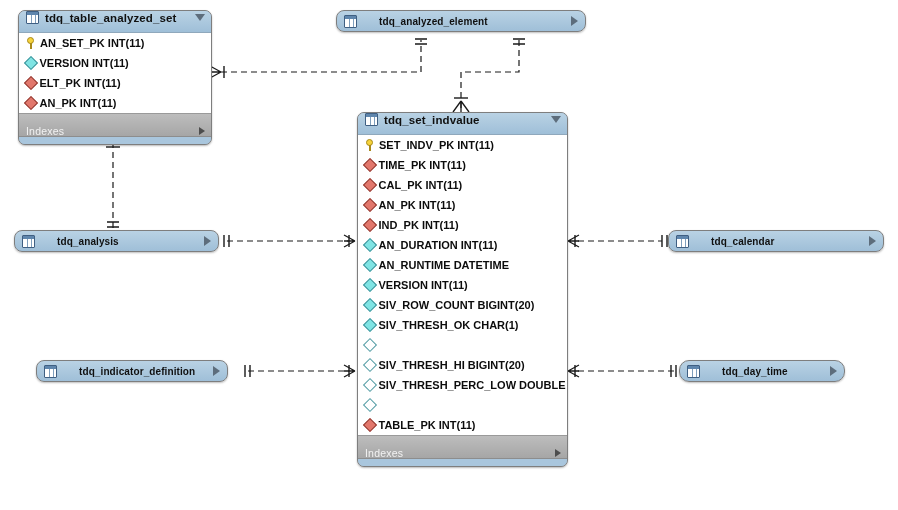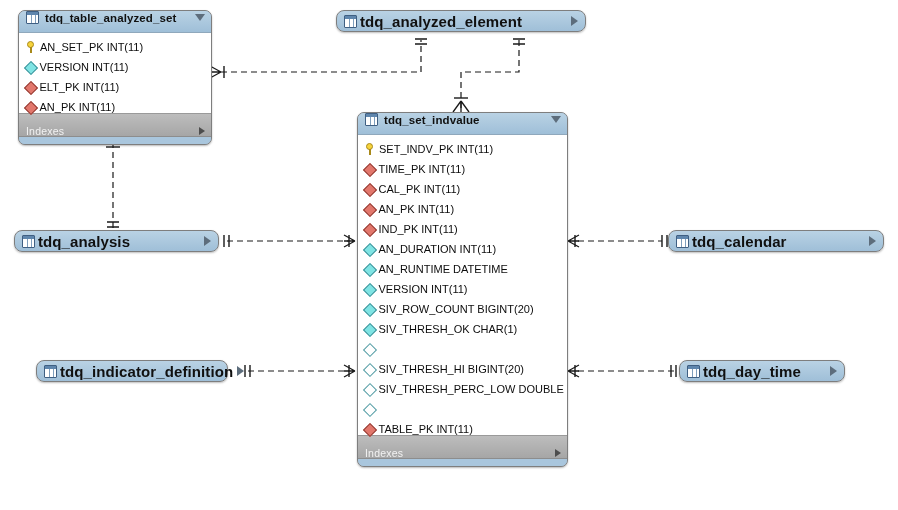--- a/index.html
+++ b/index.html
@@ -128,26 +128,27 @@
   }
 
   
   .fields {
     background: #ffffff;
     border-bottom: 1px solid #9a9a9a;
   }
   .fld {
     height: 20px;
     display: flex;
-    align-items: flex-end;
+    align-items: center;
     padding-left: 6px;
     font-size: 11px;
     color: #0c0c0c;
     white-space: nowrap;
     box-sizing: border-box;
+    font-weight: bold;
   }
   .fld .nm { margin-left: 4px; }
 
   
   .ic { flex: 0 0 auto; }
 
   .ic.key {
     width: 11px; height: 12px;
     position: relative;
   }
@@ -221,26 +222,26 @@
     border: 1px solid #7e7e7e;
     border-radius: 8px;
     background: linear-gradient(to bottom, #b9d2e4 0%, #9fbfd8 100%);
     display: flex;
     align-items: center;
     padding: 0 7px 0 7px;
     box-sizing: border-box;
     box-shadow: 0 1px 2px rgba(0,0,0,0.26);
   }
   .tbl.pill .ttl {
-    font-size: 15px;
+    font-size: 10px;
     font-weight: bold;
     color: #101010;
     flex: 1;
     white-space: nowrap;
-    margin-left: 3px;
+    margin-left: 22px;
     letter-spacing: 0.1px;
   }
 </style>
 </head>
 <body>
 
 <div id="canvas">
 
   <svg id="wires" width="898" height="510" viewBox="0 0 898 510">
 
@@ -424,19 +425,19 @@
     <span class="ttl">tdq_calendar</span>
     <span class="arw right"></span>
   </div>
 
   <div class="tbl pill" style="left:36px; top:360px; width:192px;">
     <span class="tglyph"></span>
     <span class="ttl">tdq_indicator_definition</span>
     <span class="arw right"></span>
   </div>
 
-  <div class="tbl pill" style="left:679px; top:360px; width:166px;">
+  <div class="tbl pill" style="left:679px; top:360px; width:166px;border-radius:10px;">
     <span class="tglyph"></span>
     <span class="ttl">tdq_day_time</span>
     <span class="arw right"></span>
   </div>
 
 </div>
 
 </body></html>

